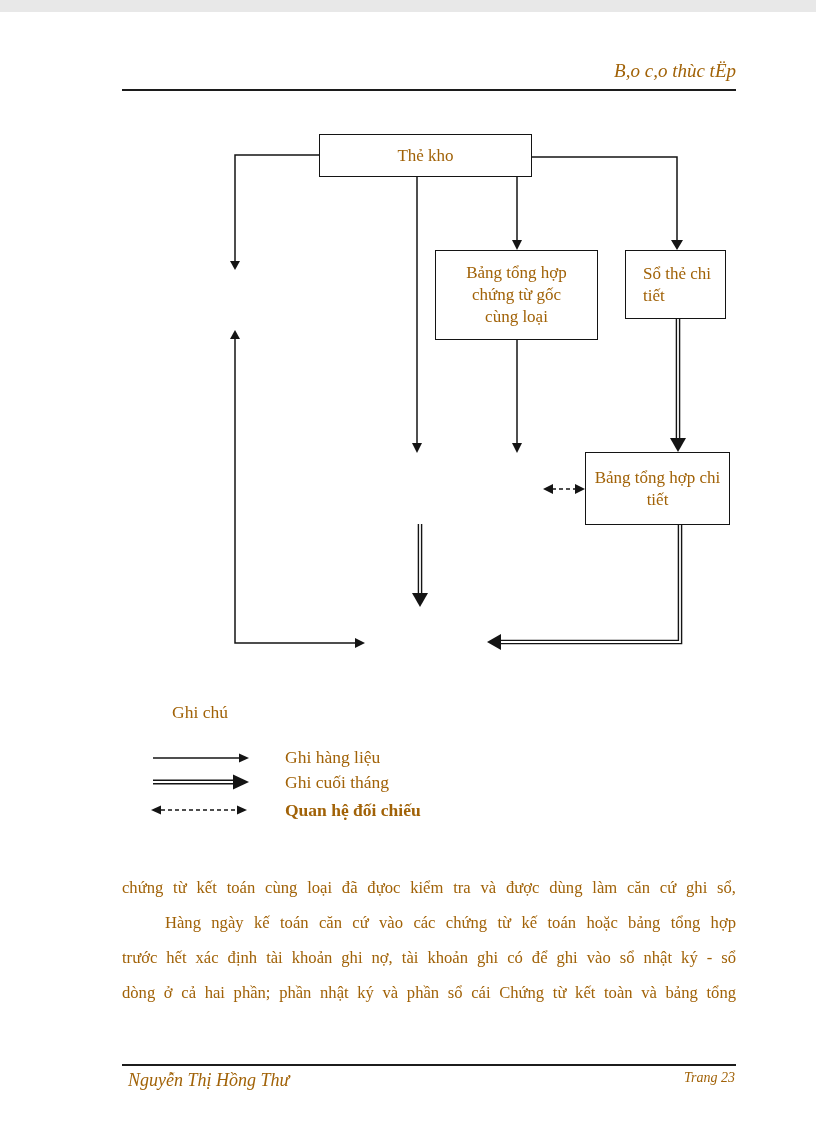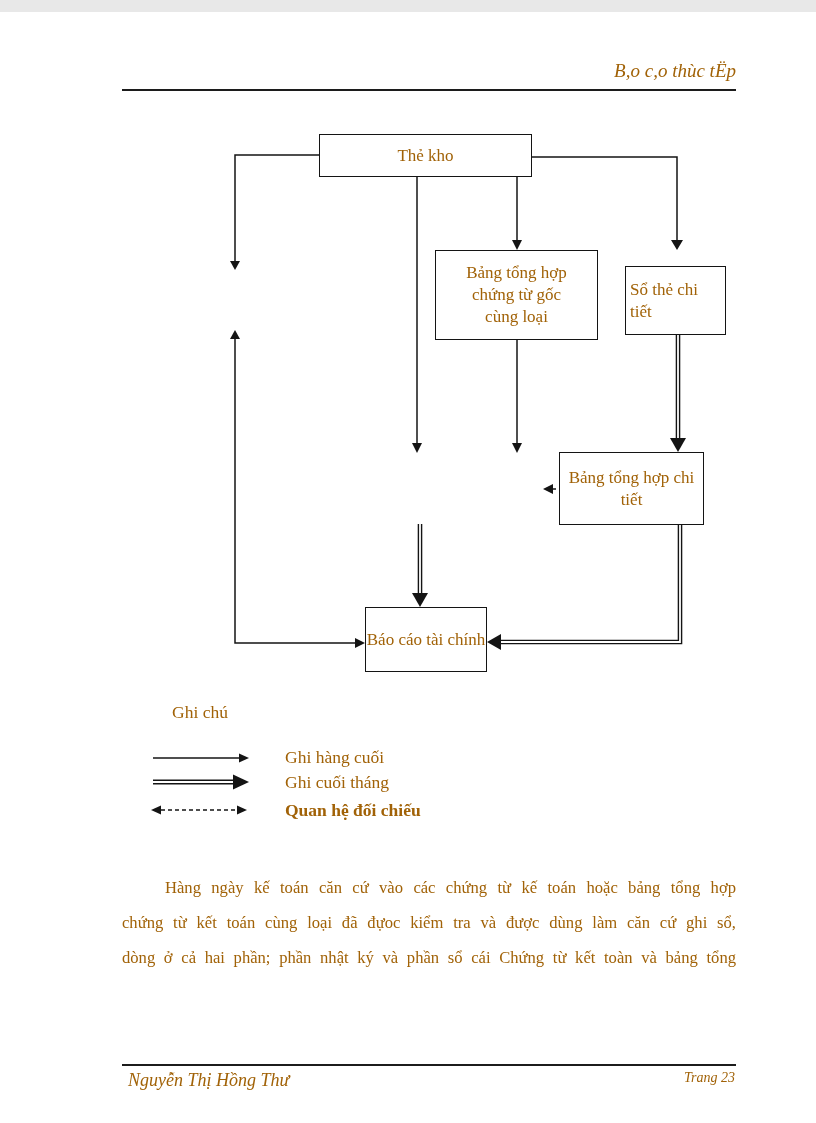--- a/index.html
+++ b/index.html
@@ -19,23 +19,23 @@
   .scan-edge{left:6px;bottom:2px;width:804px;border-bottom:2px dotted #c9c9c9;}
   
   .box{
     position:absolute;border:1.4px solid #141414;background:#fff;
     display:flex;align-items:center;justify-content:center;
     text-align:center;font-size:17px;line-height:22px;box-sizing:border-box;
   }
   .b-thekho{left:319px;top:122px;width:213px;height:43px;text-align:right;}
   .b-soquy{left:188px;top:258px;width:94px;height:60px;}
   .b-bthct{left:435px;top:238px;width:163px;height:90px;padding:0 20px;}
-  .b-sothe{left:625px;top:254px;width:101px;height:69px;justify-content:flex-start;text-align:left;padding:0 12px 0 4px;}
+  .b-sothe{left:625px;top:238px;width:101px;height:69px;justify-content:flex-start;text-align:left;padding:0 12px 0 17px;}
   .b-nhatky{left:307px;top:441px;width:236px;height:71px;}
-  .b-bthchitiet{left:559px;top:440px;width:145px;height:73px;}
+  .b-bthchitiet{left:585px;top:440px;width:145px;height:73px;}
   .b-baocao{left:365px;top:595px;width:122px;height:65px;}
   
   .legend-title{left:172px;top:690px;font-size:17.5px;}
   .legend-label{font-size:17.5px;}
   .ll-1{left:285px;top:735px;}
   .ll-2{left:285px;top:760px;}
   .ll-3{left:285px;top:788px;font-weight:bold;}
   
   .para{left:122px;top:858px;width:614px;}
   .para-line{
@@ -104,32 +104,30 @@
   </div>
   <div class="box b-bthct">
     <span>Bảng tổng hợp chứng từ gốc cùng loại</span>
   </div>
   <div class="box b-sothe">
     <span>Sổ thẻ chi tiết</span>
   </div>
   <div class="box b-bthchitiet">
     <span>Bảng tổng hợp chi tiết</span>
   </div>
-  <div class="box b-baocao">
-    <span>Báo cáo tài chính</span>
-  </div>
 
   <div class="abs legend-title">Ghi chú</div>
-  <div class="abs legend-label ll-1">Ghi hàng cuối</div>
+  <div class="abs legend-label ll-1">Ghi hàng liệu</div>
   <div class="abs legend-label ll-2">Ghi cuối tháng</div>
   <div class="abs legend-label ll-3">Quan hệ đối chiếu</div>
 
   <div class="abs para">
+    <div class="para-line">chứng từ kết toán cùng loại đã đựoc kiểm tra và được dùng làm căn cứ ghi sổ,</div>
     <div class="para-line indent">Hàng ngày kế toán căn cứ vào các chứng từ kế toán hoặc bảng tổng hợp</div>
-    <div class="para-line">chứng từ kết toán cùng loại đã đựoc kiểm tra và được dùng làm căn cứ ghi sổ,</div>
+    <div class="para-line">trước hết xác định tài khoản ghi nợ, tài khoản ghi có để ghi vào sổ nhật ký - sổ</div>
     <div class="para-line">dòng ở cả hai phần; phần nhật ký và phần sổ cái Chứng từ kết toàn và bảng tổng</div>
   </div>
 
   <div class="abs rule ftr-rule"></div>
   <div class="abs ftr-author">Nguyễn Thị Hồng Thư</div>
   <div class="abs ftr-page">Trang 23</div>
   <div class="abs scan-edge"></div>
 
 </div>
 

